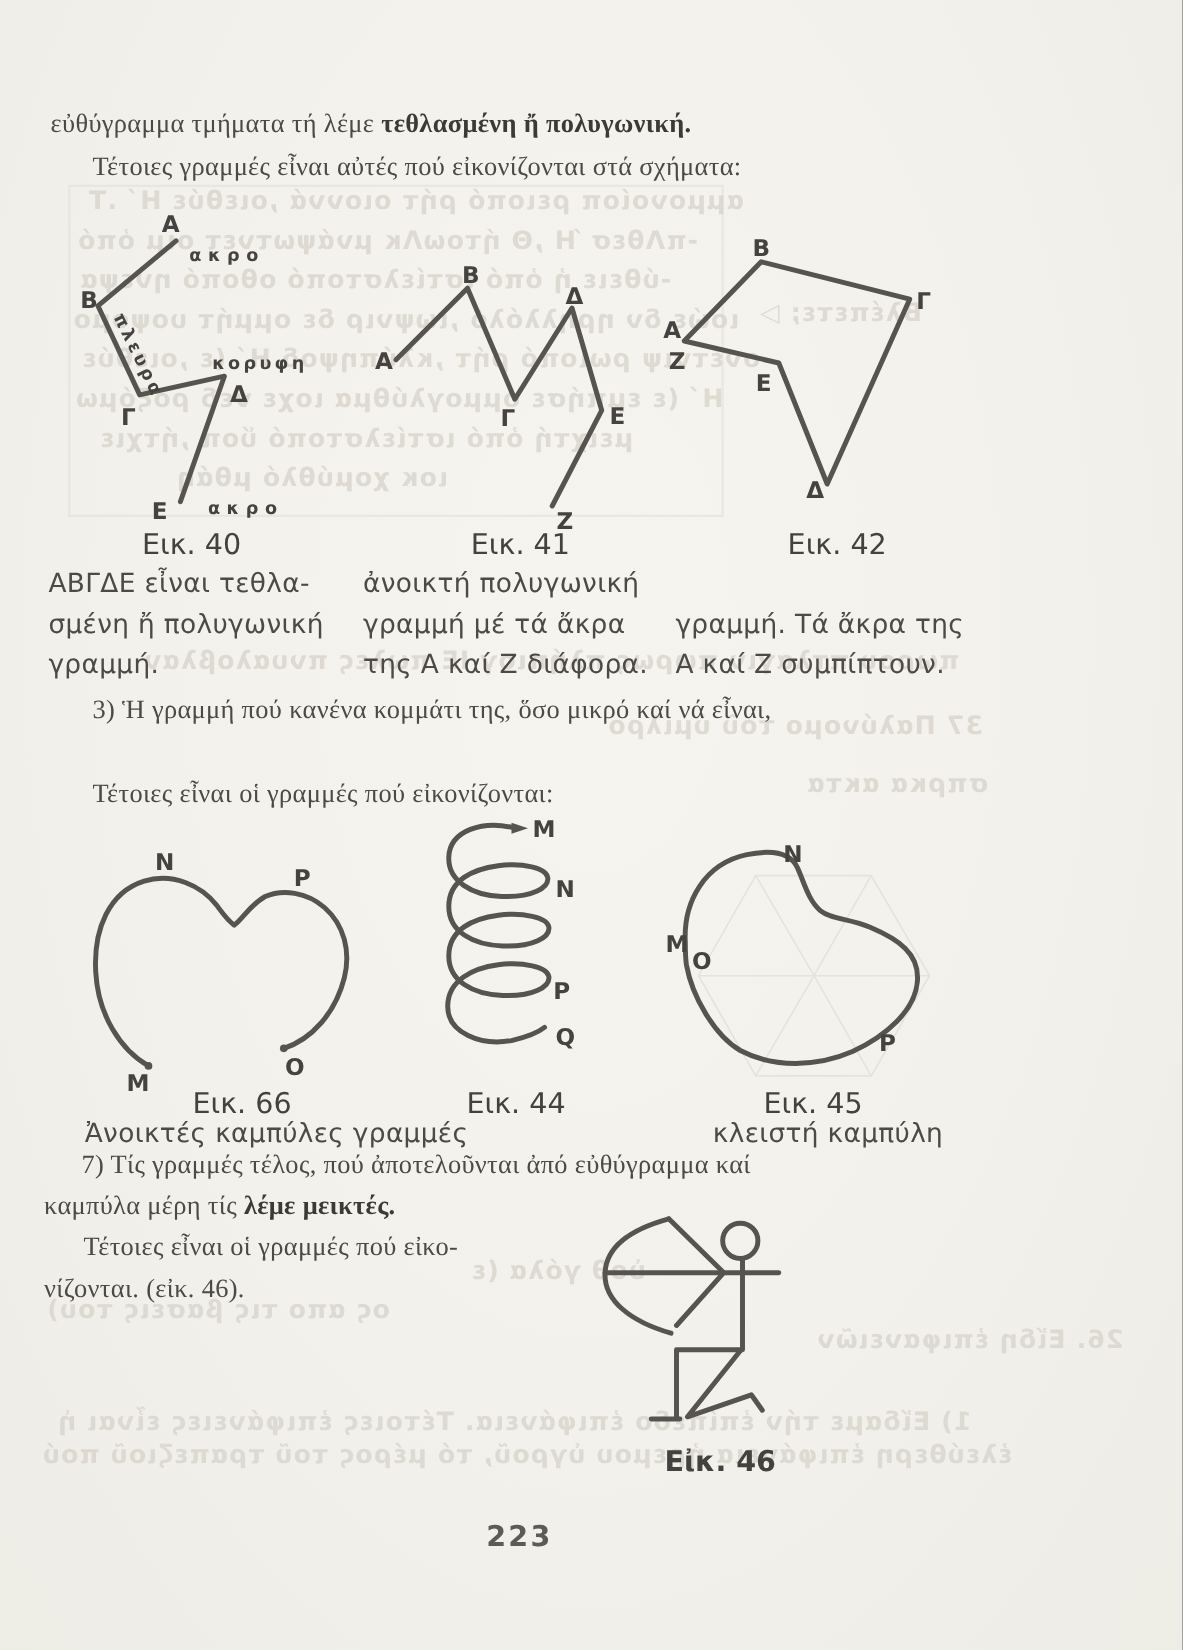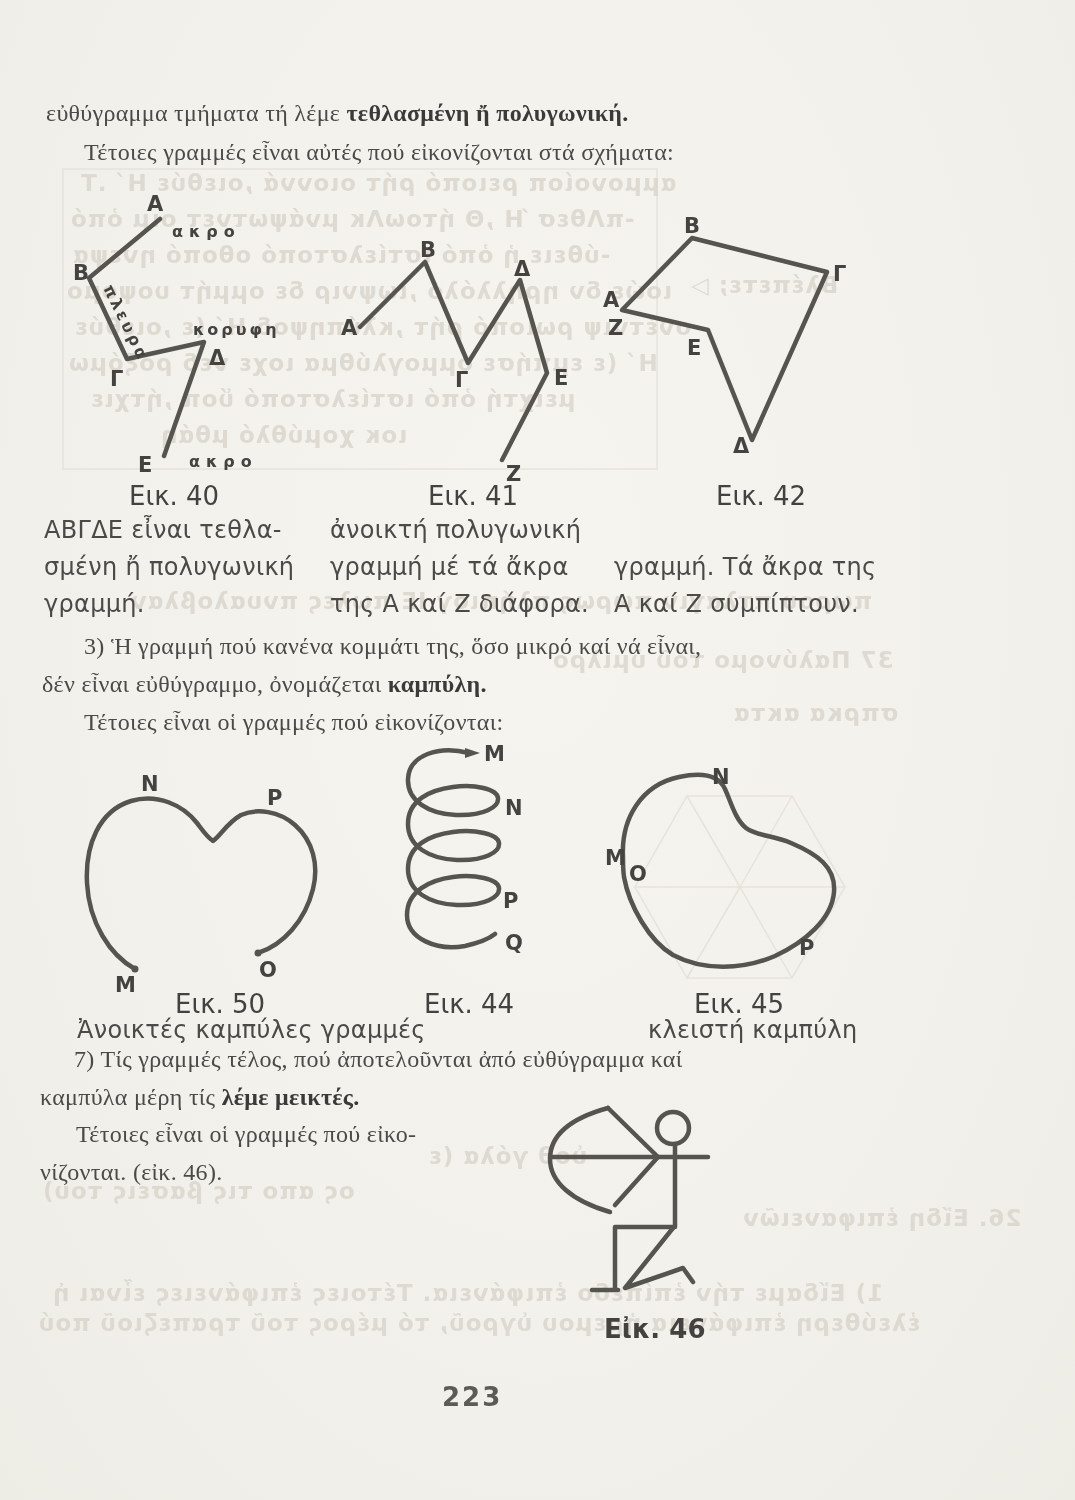--- a/index.html
+++ b/index.html
@@ -92,23 +92,20 @@
   <div class="cap" style="left:44px;top:590px;">γραμμή.</div>
   <div class="figtitle" style="left:428px;top:481px;">Εικ. 41</div>
   <div class="cap" style="left:330px;top:516px;">ἀνοικτή πολυγωνική</div>
   <div class="cap" style="left:330px;top:553px;">γραμμή μέ τά ἄκρα</div>
   <div class="cap" style="left:330px;top:590px;">της Α καί Ζ διάφορα.</div>
   <div class="figtitle" style="left:716px;top:481px;">Εικ. 42</div>
   <div class="cap" style="left:614px;top:590px;">Α καί Ζ συμπίπτουν.</div>
   <div class="cap" style="left:614px;top:553px;">γραμμή. Τά ἄκρα της</div>
 
   <div class="txt" style="left:84px;top:633px;">3) Ἡ γραμμή πού κανένα κομμάτι της, ὅσο μικρό καί νά εἶναι,</div>
-  <div class="txt" style="left:42px;top:671px;">
-    <span>δέν εἶναι εὐθύγραμμο, ὀνομάζεται </span><span class="b">καμπύλη.</span>
-  </div>
   <div class="txt" style="left:84px;top:709px;">Τέτοιες εἶναι οἱ γραμμές πού εἰκονίζονται:</div>
 
   <svg class="fig" style="left:75px;top:765px;" width="270" height="232" viewBox="0 0 270 232">
     <path class="stroke" stroke-width="4" d="M 60 204 C 35 190, 14 158, 12 118 C 10 80, 24 46, 56 36 C 82 28, 108 40, 122 58 C 128 66, 132 72, 138 76 C 146 70, 152 58, 166 50 C 182 43, 204 46, 220 60 C 238 76, 244 100, 238 124 C 230 156, 208 180, 183 188"></path>
     <circle cx="60" cy="204" r="3.5" fill="#56544f"></circle>
     <circle cx="183" cy="188" r="3.5" fill="#56544f"></circle>
     <text class="lbl" x="66" y="26">Ν</text>
     <text class="lbl" x="192" y="40">Ρ</text>
     <text class="lbl" x="40" y="227">Μ</text>
     <text class="lbl" x="184" y="212">Ο</text>
@@ -128,21 +125,21 @@
       <polygon class="ghoststroke" points="240,122 187,31 82,31 30,122 82,213 187,213"></polygon>
       <path class="ghoststroke" d="M135 122 L240 122 M135 122 L187 31 M135 122 L82 31 M135 122 L30 122 M135 122 L82 213 M135 122 L187 213"></path>
     </g>
     <path class="stroke" stroke-width="4.5" d="M 18 92 C 16 54, 36 20, 74 12 C 98 7, 114 11, 120 24 C 126 37, 130 54, 141 63 C 151 71, 168 70, 186 78 C 212 89, 231 102, 229 127 C 227 154, 200 177, 170 191 C 138 205, 98 206, 68 190 C 44 176, 24 140, 19 112 C 18 105, 18 98, 18 92 Z"></path>
     <text class="lbl" x="107" y="19">Ν</text>
     <text class="lbl" x="0" y="100">Μ</text>
     <text class="lbl" x="24" y="116">Ο</text>
     <text class="lbl" x="194" y="190">Ρ</text>
   </svg>
 
-  <div class="figtitle" style="left:175px;top:989px;">Εικ. 50</div>
+  <div class="figtitle" style="left:175px;top:989px;">Εικ. 66</div>
   <div class="figtitle" style="left:424px;top:989px;">Εικ. 44</div>
   <div class="figtitle" style="left:694px;top:989px;">Εικ. 45</div>
   <div class="cap" style="left:77px;top:1016px;">Ἀνοικτές καμπύλες γραμμές</div>
   <div class="cap" style="left:648px;top:1016px;">κλειστή καμπύλη</div>
 
   <div class="txt" style="left:74px;top:1046px;">7) Τίς γραμμές τέλος, πού ἀποτελοῦνται ἀπό εὐθύγραμμα καί</div>
   <div class="txt" style="left:40px;top:1084px;">
     <span>καμπύλα μέρη τίς </span><span class="b">λέμε μεικτές.</span>
   </div>
   <div class="txt" style="left:76px;top:1121px;">Τέτοιες εἶναι οἱ γραμμές πού εἰκο-</div>

